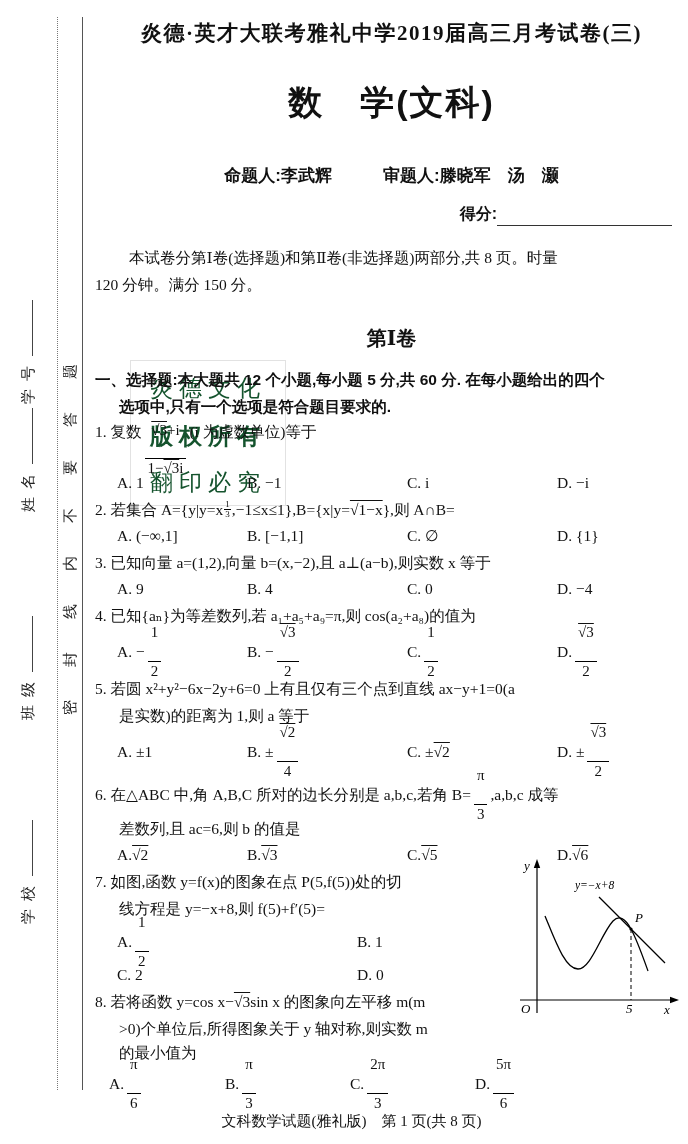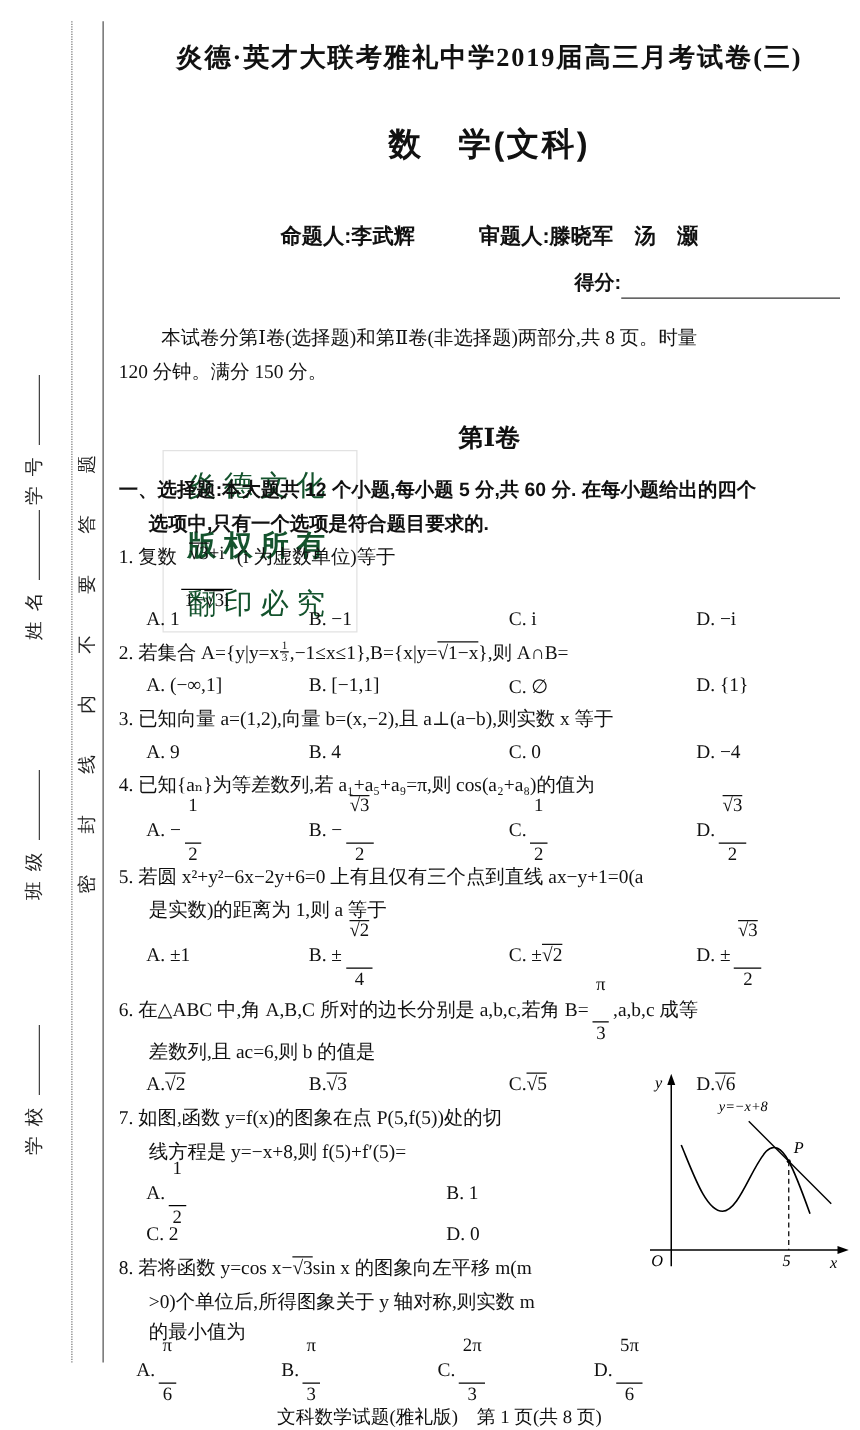--- a/index.html
+++ b/index.html
@@ -17,22 +17,22 @@
   .side-fields .g2{margin-right:104px;}
   .side-fields .g3{margin-right:4px;}
   .side-seal{top:715px;left:55px;width:372px;height:30px;line-height:30px;font-size:15px;letter-spacing:33px;}
   
   .watermark{position:absolute;left:130px;top:360px;width:154px;height:144px;border:1px solid #e2e2e2;z-index:0;}
   .watermark div{position:absolute;left:0;width:100%;text-align:center;color:#14532d;
                  font-family:"Liberation Sans","DejaVu Sans",sans-serif;font-size:23px;letter-spacing:6px;}
   .wm1{top:12px;} .wm2{top:60px;font-weight:bold;} .wm3{top:106px;}
   
   .content{position:absolute;left:95px;top:0;width:593px;z-index:2;}
-  .title{margin-top:31px;height:30px;line-height:30px;text-align:center;font-size:21px;font-weight:900;letter-spacing:1.5px;}
-  .subject{margin-top:34px;height:40px;line-height:40px;text-align:center;font-size:26px;font-weight:bold;
+  .title{margin-top:18px;height:30px;line-height:30px;text-align:center;font-size:21px;font-weight:900;letter-spacing:1.5px;}
+  .subject{margin-top:34px;height:40px;line-height:40px;text-align:center;font-size:34px;font-weight:bold;
            font-family:"Liberation Sans","DejaVu Sans",sans-serif;letter-spacing:2px;}
   .authors{margin-top:42px;height:24px;line-height:24px;text-align:center;font-size:17px;font-weight:bold;
            font-family:"Liberation Sans","DejaVu Sans",sans-serif;}
   .score{margin-top:14px;height:24px;line-height:24px;text-align:right;padding-right:16px;font-size:16px;font-weight:bold;
          font-family:"Liberation Sans","DejaVu Sans",sans-serif;}
   .score .sblank{display:inline-block;width:175px;height:16px;border-bottom:1px solid #333;vertical-align:bottom;}
   .ln{font-size:15.5px;line-height:27px;height:27px;white-space:nowrap;}
   .ln.short{height:22px;line-height:22px;}
   .indent{text-indent:2.2em;}
   .part{margin-top:26px;height:28px;line-height:28px;text-align:center;font-size:20px;font-weight:bold;}

